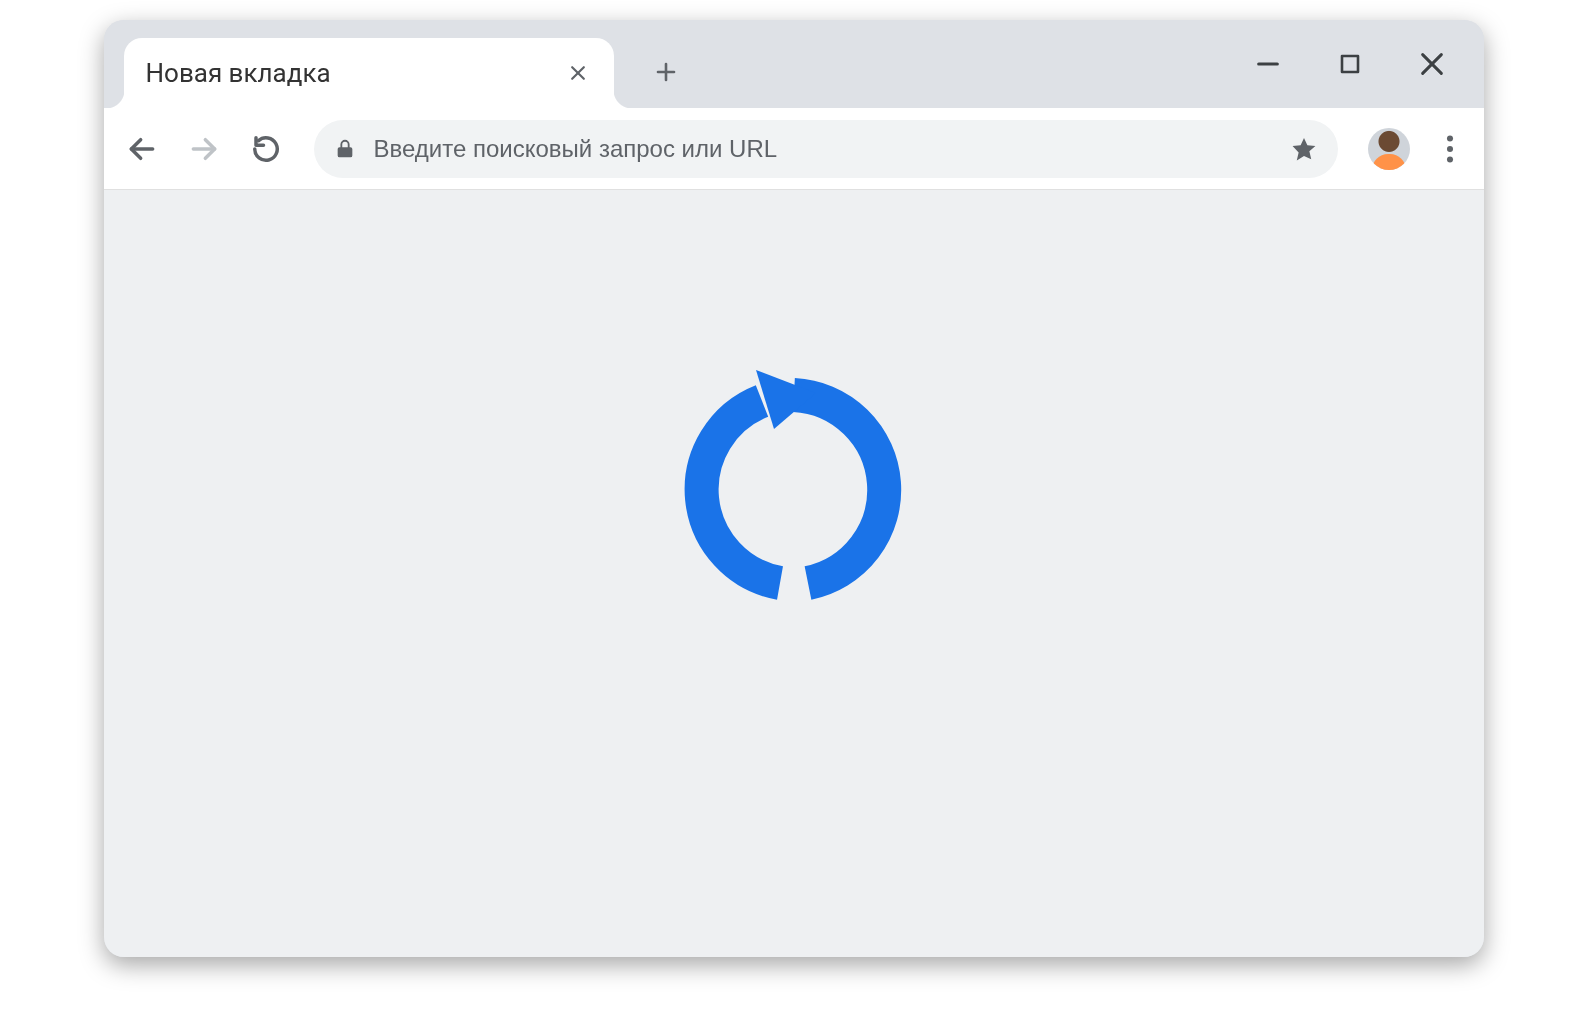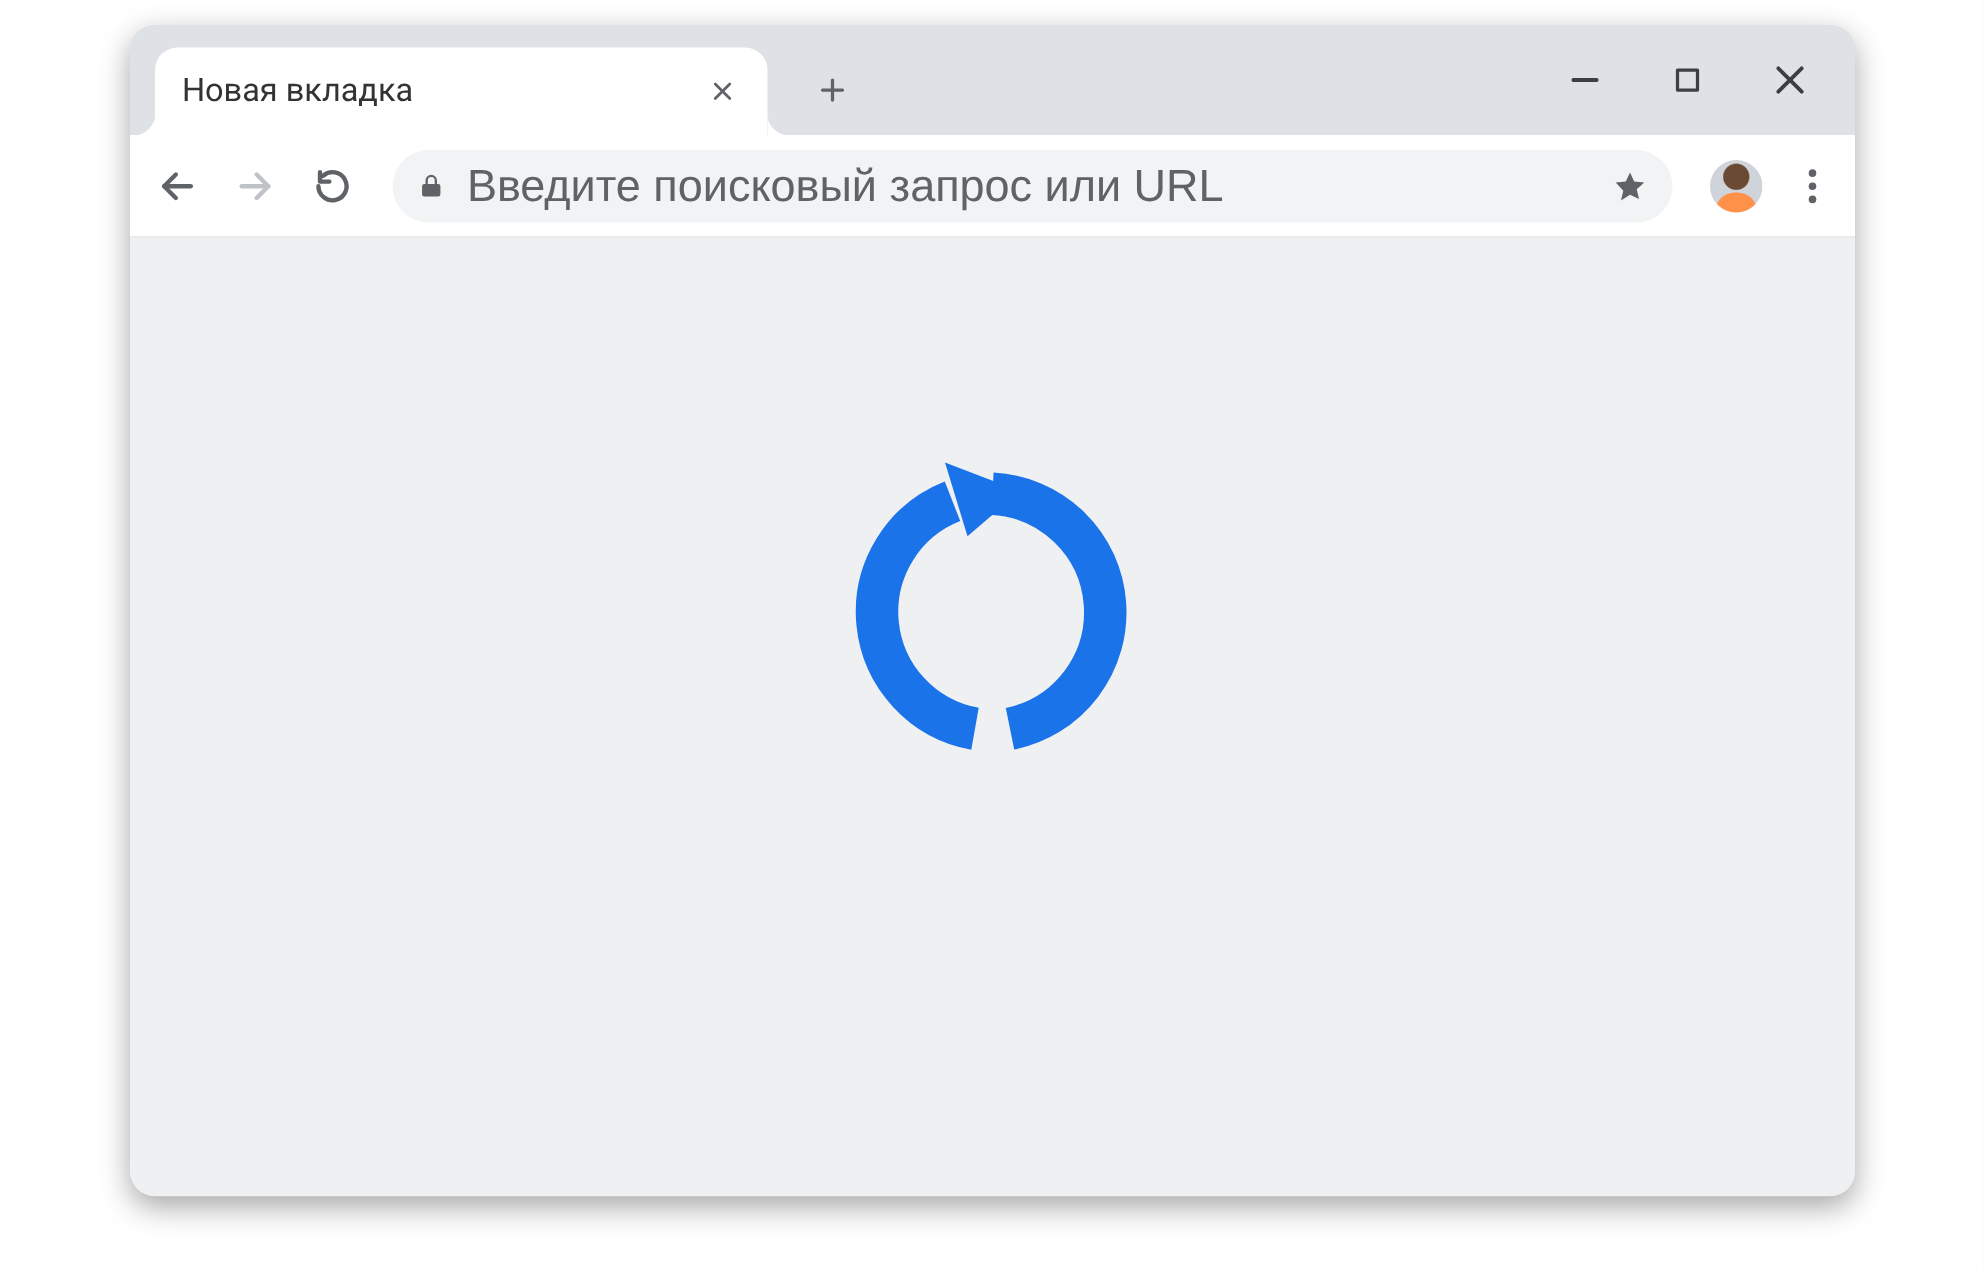--- a/index.html
+++ b/index.html
@@ -128,21 +128,21 @@
     align-items: center;
     padding: 0 20px;
     margin: 0 14px;
     gap: 18px;
   }
   .omnibox .lock { color: #5f6368; display:flex; align-items:center; }
   .omnibox-input {
     flex: 1;
     border: none;
     background: transparent;
-    font-size: 36px;
+    font-size: 24px;
     color: #0c4a6e;
     outline: none;
   }
   .omnibox-input::placeholder { color: #5f6368; }
   .star-btn {
     color: #5f6368;
     display: flex; align-items: center; justify-content: center;
     cursor: pointer;
   }
   .avatar {

